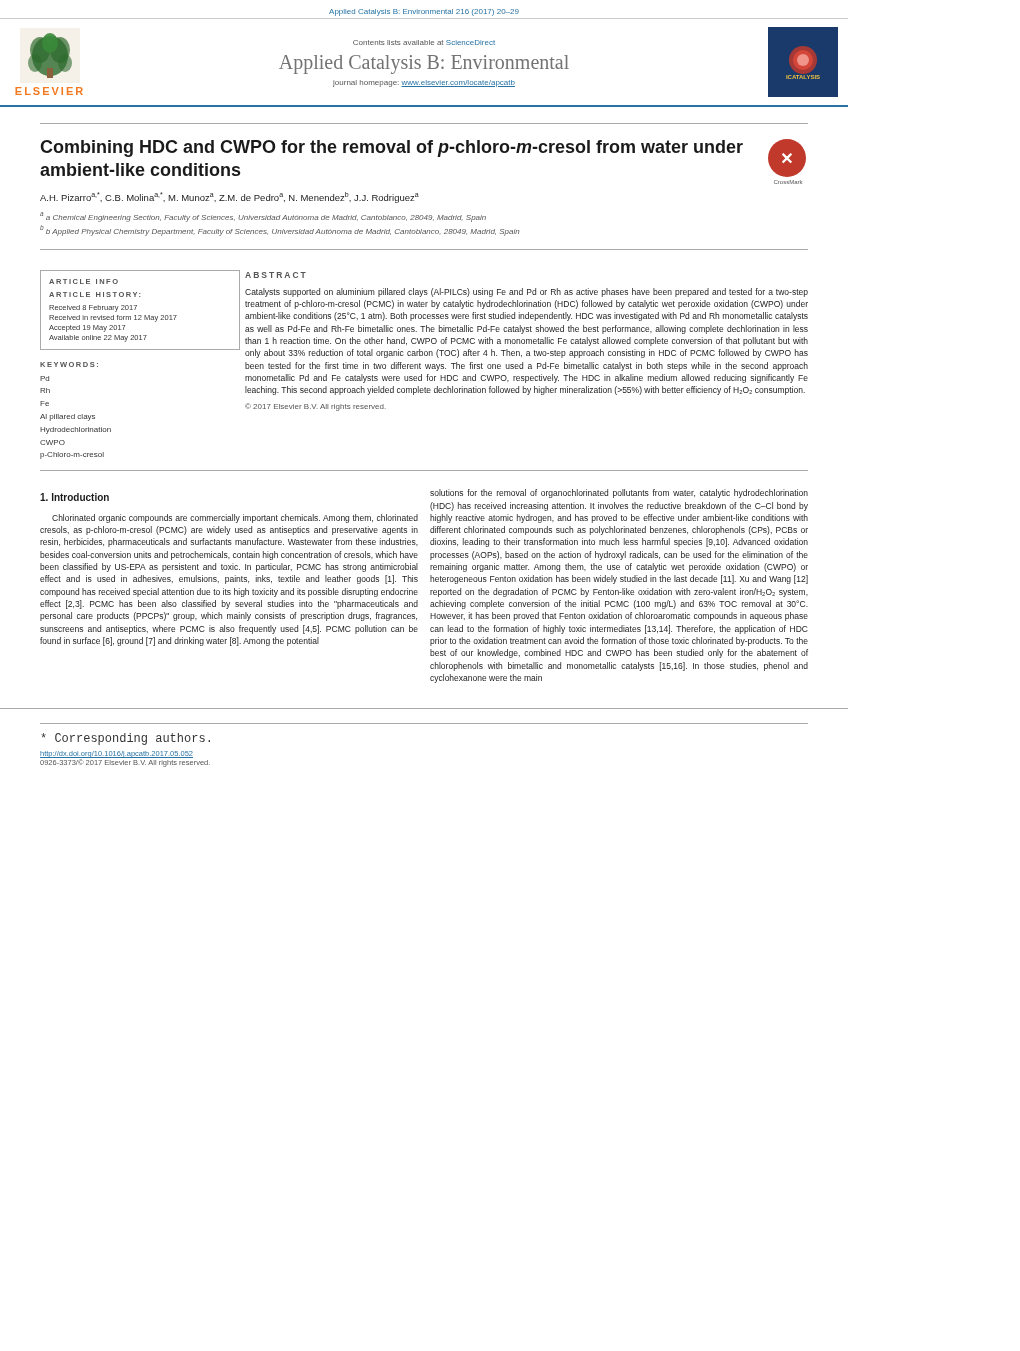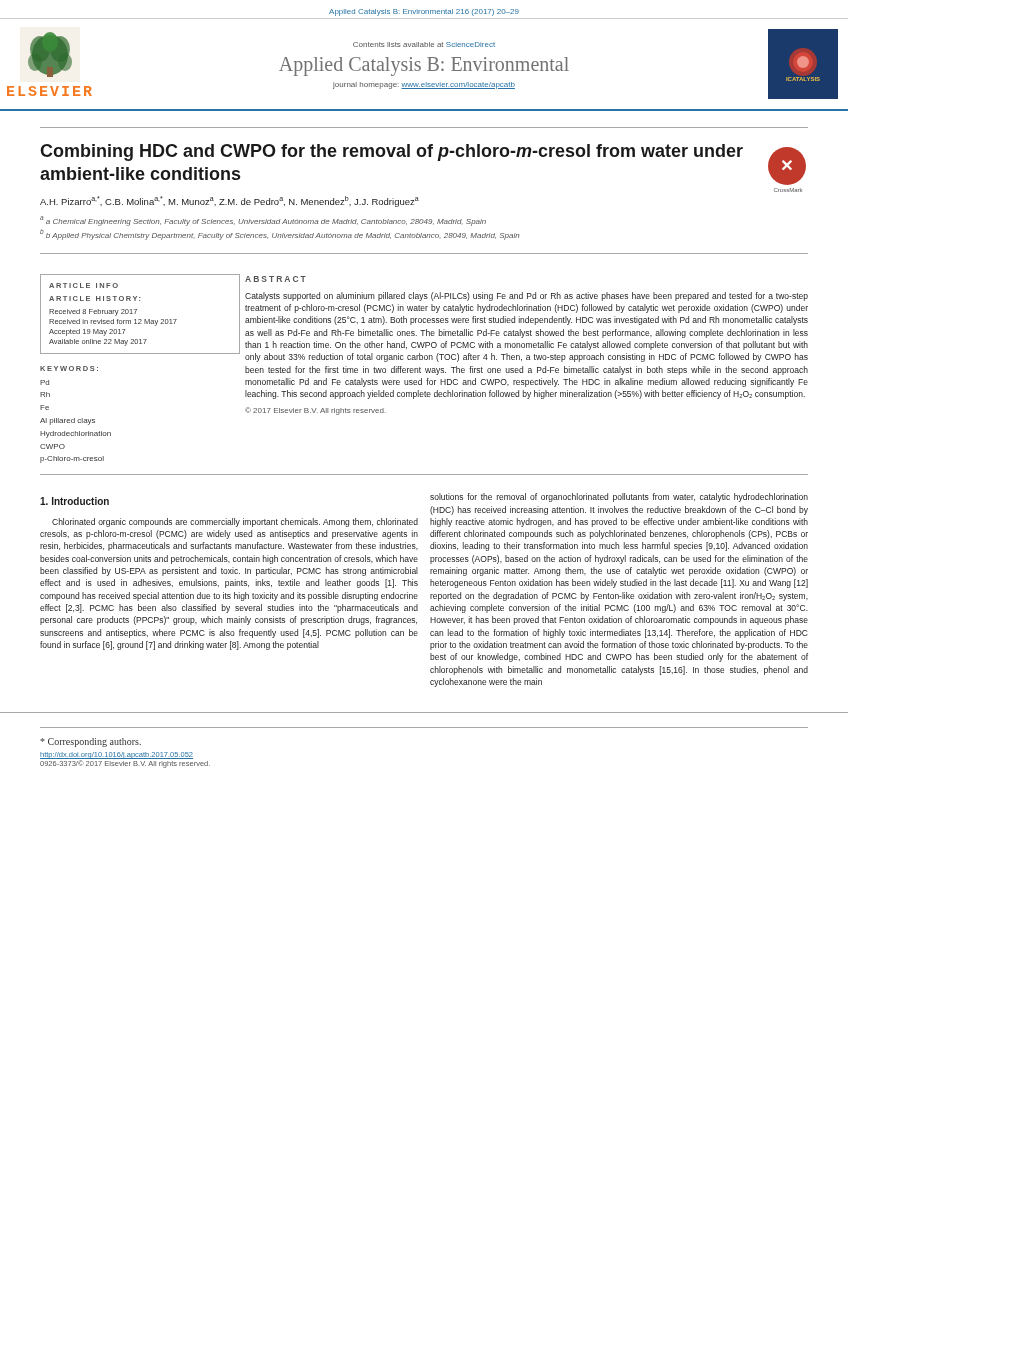--- a/index.html
+++ b/index.html
@@ -47,23 +47,23 @@
     .elsevier-logo-inner {
       display: flex;
       flex-direction: column;
       align-items: center;
     }
     .elsevier-tree {
       width: 60px;
       height: 55px;
     }
     .elsevier-text {
-      font-size: 15px;
+      font-size: 11px;
       color: #f47920;
-      font-family: Liberation Mono, monospace;
+      font-family: Liberation Sans, sans-serif;
       font-weight: bold;
       letter-spacing: 2px;
       margin-top: 2px;
     }
     .journal-title-center {
       flex: 1;
       text-align: center;
     }
     .contents-lists {
       font-size: 8px;
@@ -112,21 +112,21 @@
     }
 
     
     .article-content {
       padding: 16px 40px 10px 40px;
     }
 
     
     .article-title-section {
       display: flex;
-      align-items: flex-end;
+      align-items: center;
       margin-bottom: 8px;
       border-top: 1px solid #aaa;
       padding-top: 12px;
     }
     .article-title-text {
       flex: 1;
       font-size: 18px;
       font-family: Arial, sans-serif;
       font-weight: bold;
       color: #1a1a1a;
@@ -286,22 +286,22 @@
       text-indent: 12px;
     }
 
     
     .footer-section {
       padding: 6px 40px;
       border-top: 1px solid #aaa;
       margin-top: 8px;
     }
     .footnote-line {
-      font-size: 10px;
-      font-family: Liberation Serif, serif;
+      font-size: 12px;
+      font-family: Liberation Mono, monospace;
       color: #333;
       margin-bottom: 2px;
     }
     .footnote-line a {
       color: #2874a6;
       text-decoration: none;
     }
     .doi-line {
       font-size: 7.5px;
       font-family: Arial, sans-serif;

